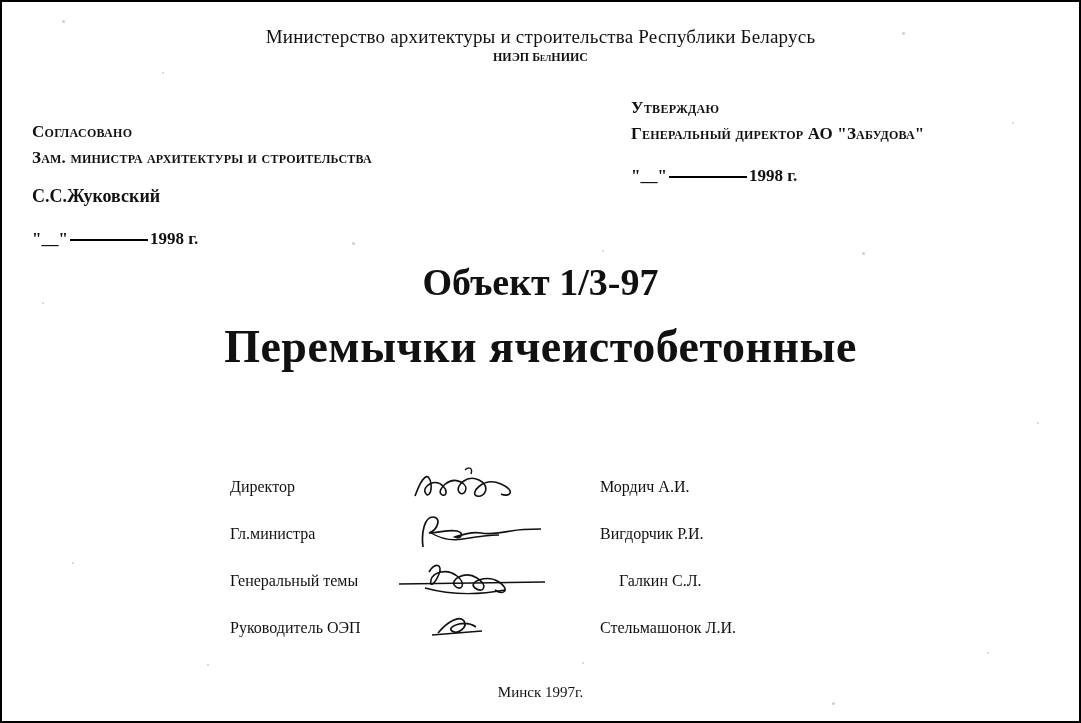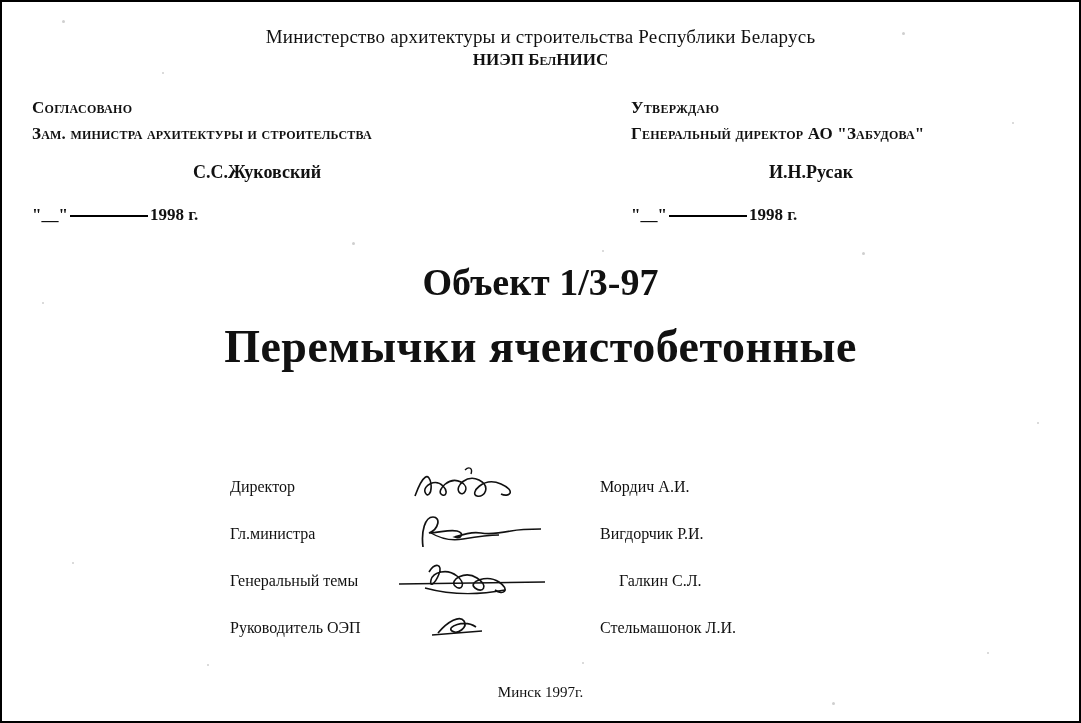--- a/index.html
+++ b/index.html
@@ -35,54 +35,54 @@
     text-align: center;
     font-size: 19px;
     letter-spacing: 0.2px;
   }
   .institute {
     position: absolute;
     top: 48px;
     left: 0;
     width: 100%;
     text-align: center;
-    font-size: 17px;
+    font-size: 12px;
     font-weight: bold;
   }
   .smallcaps {
     font-variant: small-caps;
   }
   .approvals {
     position: absolute;
     top: 96px;
     left: 30px;
     right: 28px;
     display: flex;
     justify-content: space-between;
   }
-  .col-left { width: 560px; }
+  .col-left { width: 560px; margin-top: 24px; }
   .col-right { width: 420px; }
   .appr-title {
     font-size: 17px;
     font-weight: bold;
     font-variant: small-caps;
     letter-spacing: 0.3px;
   }
   .appr-role {
     font-size: 17px;
     font-weight: bold;
     font-variant: small-caps;
     margin-top: 6px;
     letter-spacing: 0.2px;
   }
   .appr-name {
     font-size: 18px;
     font-weight: bold;
     margin-top: 18px;
-    text-align: center;
+    text-align: left;
     padding-right: 110px;
   }
   .col-right .appr-name {
     padding-right: 60px;
   }
   .appr-date {
     font-size: 17px;
     font-weight: bold;
     margin-top: 22px;
   }
@@ -181,21 +181,20 @@
       <div class="appr-title">Согласовано</div>
       <div class="appr-role">Зам. министра архитектуры и строительства</div>
       <div class="appr-name">С.С.Жуковский</div>
       <div class="appr-date">
         <span>"__"</span><span class="line"></span><span>1998 г.</span>
       </div>
     </div>
     <div class="col-right">
       <div class="appr-title">Утверждаю</div>
       <div class="appr-role">Генеральный директор АО "Забудова"</div>
-      <div class="appr-name">И.Н.Русак</div>
       <div class="appr-date">
         <span>"__"</span><span class="line"></span><span>1998 г.</span>
       </div>
     </div>
   </div>
 
   <div class="object-line">Объект 1/3-97</div>
   <div class="doc-title">Перемычки ячеистобетонные</div>
 
   <div class="signatures">

